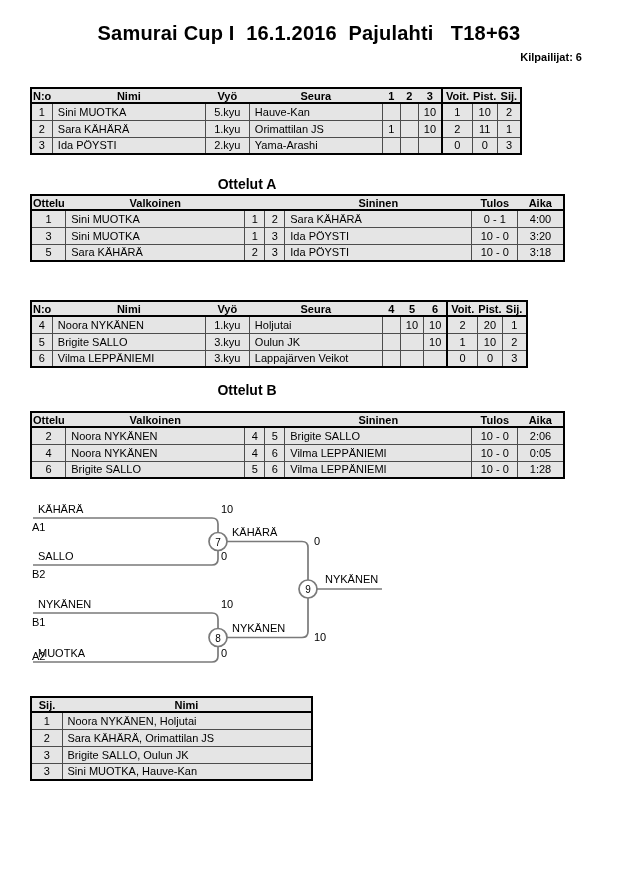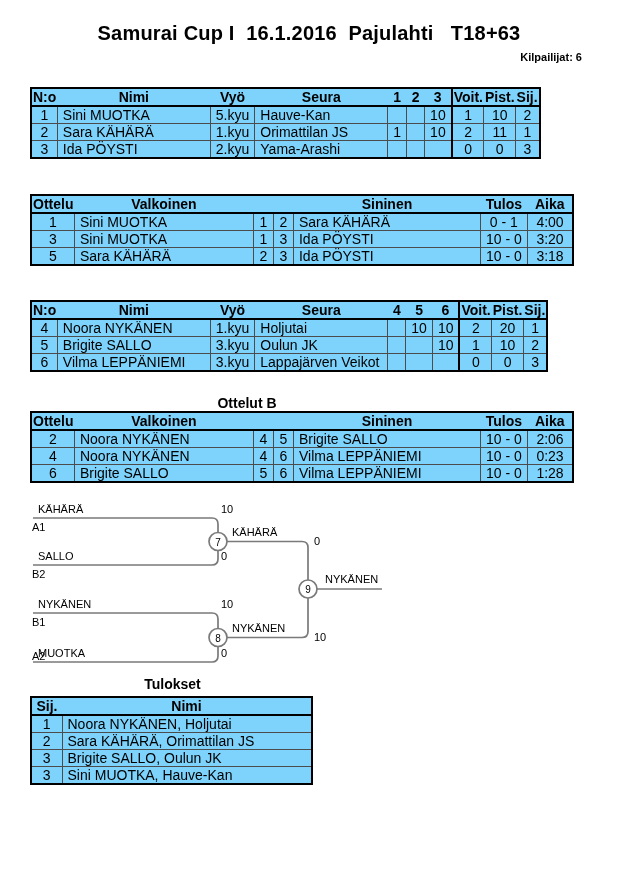--- a/index.html
+++ b/index.html
@@ -4,21 +4,21 @@
 <style>
   *{margin:0;padding:0;box-sizing:border-box}
   html,body{background:#fff}
   body{font-family:"Liberation Sans",sans-serif;color:#000}
   #page{position:relative;width:624px;height:891px;background:#fff;overflow:hidden}
   .abs{position:absolute}
   #main-title{top:22px;left:0;width:618px;text-align:center;font-size:20px;font-weight:bold;white-space:pre;letter-spacing:.2px}
   #competitors{top:51px;right:42px;font-size:11px;font-weight:bold}
   .sec-title{font-size:14px;font-weight:bold;text-align:center;white-space:pre}
   .tbl-wrap{position:absolute;left:30px}
-  .doc-table{border-collapse:collapse;table-layout:fixed;border:2px solid #000;background:#7dd3fc;font-size:14px}
+  .doc-table{border-collapse:collapse;table-layout:fixed;border:2px solid #000;background:#e5e5e5;font-size:11px}
   .doc-table th{border:none;border-bottom:2px solid #000;height:15px;font-weight:bold;text-align:center;white-space:nowrap;padding:0 1px;overflow:visible}
   .doc-table td{border:1px solid #4c4c4c;height:17px;padding:0 5px;white-space:nowrap;overflow:hidden;vertical-align:middle}
   .doc-table .thick{border-left:2px solid #000}
   .al{text-align:left}
   .ac{text-align:center;padding:0 1px}
   .bracket{position:absolute;left:0;top:495px;width:430px;height:205px}
   .bk-label{position:absolute;font-size:11px;line-height:13px;white-space:nowrap;color:#000}
   .bk-svg{position:absolute;left:0;top:0}
   .bk-svg text{font-family:"Liberation Sans",sans-serif;font-size:10px;fill:#000}
 </style>
@@ -92,20 +92,21 @@
             <td class="ac"></td>
             <td class="ac"></td>
             <td class="ac thick">0</td>
             <td class="ac">0</td>
             <td class="ac">3</td>
           </tr>
         </tbody>
       </table>
     </div>
 
+  <div class="sec-title abs" style="top:176px;left:0;width:494px">Ottelut A</div>
   <div id="tbl-matches-a" class="tbl-wrap" style="top:194px">
       <table class="doc-table">
         <colgroup>
           <col style="width: 30px;">
           <col style="width: 179px;">
           <col style="width: 20px;">
           <col style="width: 20px;">
           <col style="width: 187px;">
           <col style="width: 46px;">
           <col style="width: 46px;">
@@ -215,21 +216,21 @@
             <td class="ac"></td>
             <td class="ac"></td>
             <td class="ac thick">0</td>
             <td class="ac">0</td>
             <td class="ac">3</td>
           </tr>
         </tbody>
       </table>
     </div>
 
-  <div class="sec-title abs" style="top:395px;left:0;width:494px">Ottelut B</div>
+  <div class="sec-title abs" style="top:382px;left:0;width:494px">Ottelut B</div>
   <div id="tbl-matches-b" class="tbl-wrap" style="top:411px">
       <table class="doc-table">
         <colgroup>
           <col style="width: 30px;">
           <col style="width: 179px;">
           <col style="width: 20px;">
           <col style="width: 20px;">
           <col style="width: 187px;">
           <col style="width: 46px;">
           <col style="width: 46px;">
@@ -255,21 +256,21 @@
             <td class="ac">10 - 0</td>
             <td class="ac">2:06</td>
           </tr>
           <tr>
             <td class="ac">4</td>
             <td class="al">Noora NYKÄNEN</td>
             <td class="ac">4</td>
             <td class="ac">6</td>
             <td class="al">Vilma LEPPÄNIEMI</td>
             <td class="ac">10 - 0</td>
-            <td class="ac">0:23</td>
+            <td class="ac">0:05</td>
           </tr>
           <tr>
             <td class="ac">6</td>
             <td class="al">Brigite SALLO</td>
             <td class="ac">5</td>
             <td class="ac">6</td>
             <td class="al">Vilma LEPPÄNIEMI</td>
             <td class="ac">10 - 0</td>
             <td class="ac">1:28</td>
           </tr>
@@ -312,21 +313,20 @@
     <div class="bk-label" style="left:32px;top:155px">A2</div>
     <div class="bk-label" style="left:221px;top:152px">0</div>
 
     <div class="bk-label" style="left:232px;top:31px">KÄHÄRÄ</div>
     <div class="bk-label" style="left:314px;top:40px">0</div>
     <div class="bk-label" style="left:232px;top:127px">NYKÄNEN</div>
     <div class="bk-label" style="left:314px;top:136px">10</div>
     <div class="bk-label" style="left:325px;top:78px">NYKÄNEN</div>
   </div>
 
-  <div class="sec-title abs" style="top:676px;left:0;width:345px">Tulokset</div>
   <div id="tbl-results" class="tbl-wrap" style="top:696px">
       <table class="doc-table">
         <colgroup>
           <col style="width: 31px;">
           <col style="width: 250px;">
         </colgroup>
         <thead>
           <tr>
             <th class="ac">Sij.</th>
             <th class="ac">Nimi</th>

